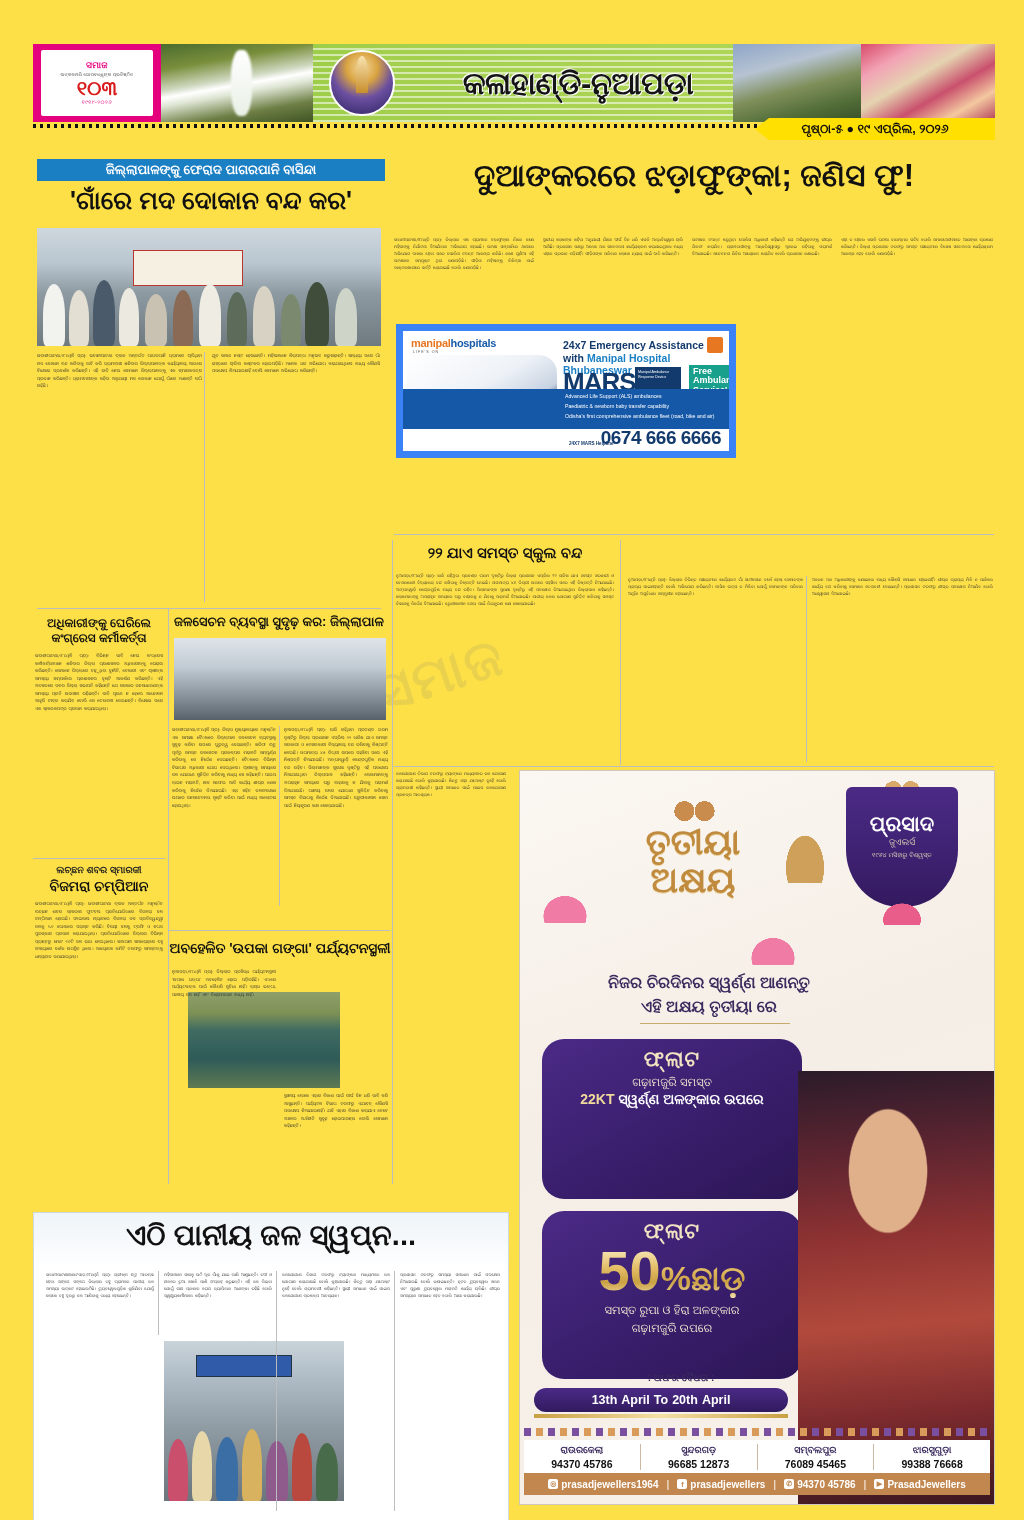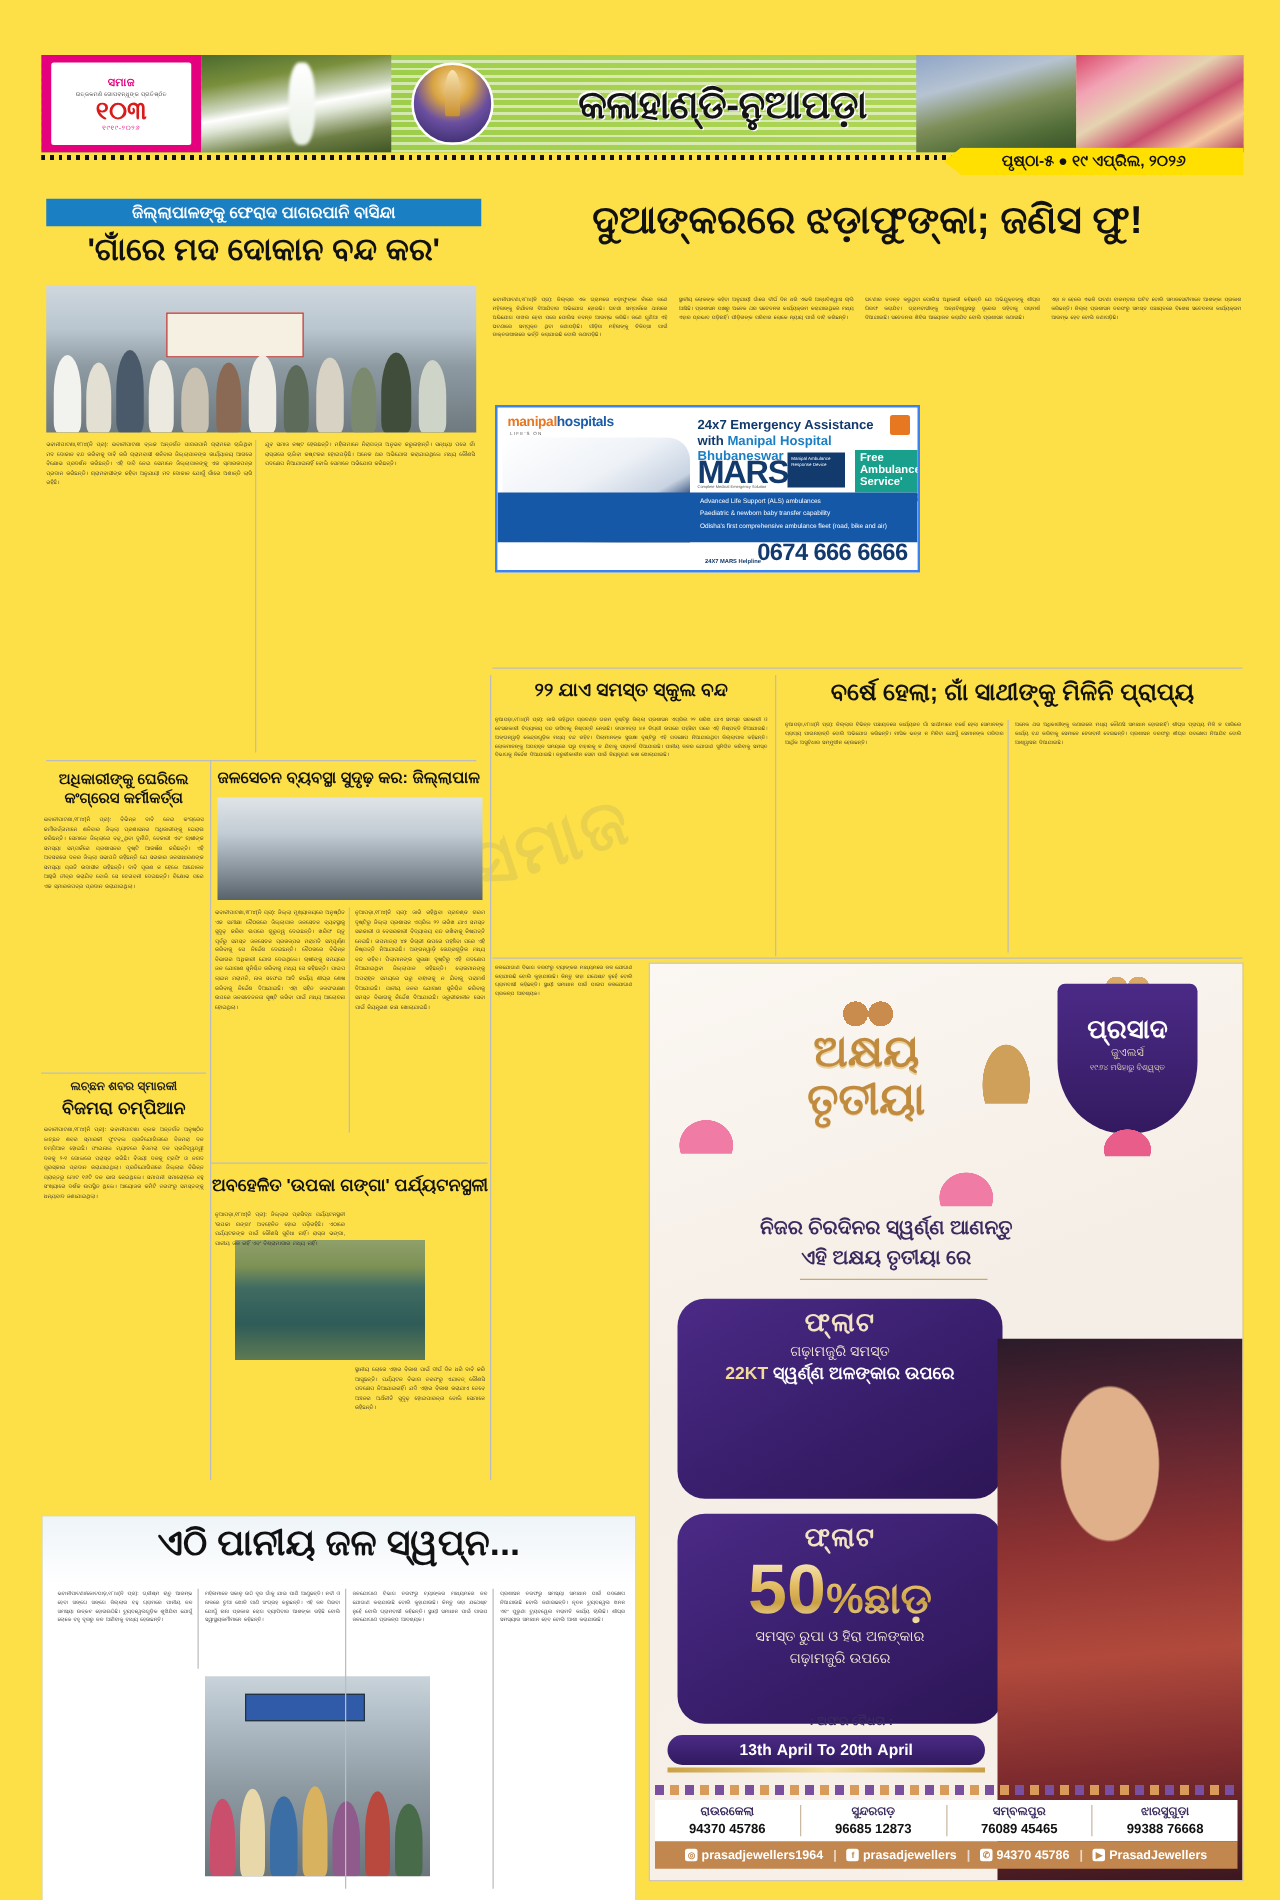--- a/index.html
+++ b/index.html
@@ -115,21 +115,21 @@
   }
   .ph-pond{
     background: linear-gradient(180deg,#8fa06a 0%,#7d9155 22%,#3f6b62 40%,#2f5b58 70%,#5e7a52 100%);
   }
   .ph-market{
     background: linear-gradient(180deg,#c9d3da 0%,#adbac4 25%,#8f9ba3 55%,#6b757c 100%);
   }
 
   
   .manipal{
-    position:absolute; background:#fff; border:2px solid #3b82f6; overflow:hidden;
+    position:absolute; background:#fff; border:7px solid #3b82f6; overflow:hidden;
   }
   .mp-logo{ position:absolute; left:8px; top:6px; font-size:11px; font-weight:bold; color:#1a5ca8; letter-spacing:-.3px;}
   .mp-logo span{ color:#e87722; }
   .mp-lifeson{ position:absolute; left:10px; top:19px; font-size:3.6px; color:#555; letter-spacing:1px;}
   .mp-ambu{
     position:absolute; left:4px; top:24px; width:150px; height:98px;
     background: linear-gradient(150deg,#ffffff 0%,#eef2f7 40%,#c8d3e2 62%,#1b3a6b 74%,#16335f 100%);
     border-radius:6px 18px 6px 6px;
   }
   .mp-ambu::after{
@@ -371,34 +371,33 @@
   <div class="odia-body" style="position:absolute;left:284px;top:1092px;width:104px;height:88px;">ସ୍ଥାନୀୟ ଲୋକେ ଏହାର ବିକାଶ ପାଇଁ ଦୀର୍ଘ ଦିନ ଧରି ଦାବି କରି ଆସୁଛନ୍ତି। ପର୍ଯ୍ୟଟନ ବିଭାଗ ତରଫରୁ ଏଯାବତ୍ କୌଣସି ପଦକ୍ଷେପ ନିଆଯାଇନାହିଁ। ଯଦି ଏହାର ବିକାଶ କରାଯାଏ ତେବେ ଅଞ୍ଚଳର ଅର୍ଥନୀତି ସୁଦୃଢ଼ ହୋଇପାରନ୍ତା ବୋଲି ସେମାନେ କହିଛନ୍ତି।</div>
 
   <div class="col-rule" style="left:392px;top:540px;height:644px;"></div>
 
   <div class="hl-mid" style="position:absolute;left:394px;top:544px;width:222px;font-size:15px;">୨୨ ଯାଏ ସମସ୍ତ ସ୍କୁଲ ବନ୍ଦ</div>
   <div class="odia-body dense" style="position:absolute;left:396px;top:572px;width:218px;height:190px;">ନୁଆପଡ଼ା,୧୮ା୪(ନି ପ୍ର): ଜାରି ରହିଥିବା ପ୍ରଚଣ୍ଡ ଗରମ ଦୃଷ୍ଟିରୁ ଜିଲ୍ଲା ପ୍ରଶାସନ ଏପ୍ରିଲ ୨୨ ତାରିଖ ଯାଏ ସମସ୍ତ ସରକାରୀ ଓ ବେସରକାରୀ ବିଦ୍ୟାଳୟ ବନ୍ଦ ରଖିବାକୁ ନିଷ୍ପତ୍ତି ନେଇଛି। ତାପମାତ୍ରା ୪୫ ଡିଗ୍ରୀ ଉପରେ ପହଞ୍ଚିବା ପରେ ଏହି ନିଷ୍ପତ୍ତି ନିଆଯାଇଛି। ଅଙ୍ଗନୱାଡ଼ି କେନ୍ଦ୍ରଗୁଡ଼ିକ ମଧ୍ୟ ବନ୍ଦ ରହିବ। ପିଲାମାନଙ୍କ ସୁରକ୍ଷା ଦୃଷ୍ଟିରୁ ଏହି ପଦକ୍ଷେପ ନିଆଯାଇଥିବା ଜିଲ୍ଲାପାଳ କହିଛନ୍ତି। ଲୋକମାନଙ୍କୁ ଅପରାହ୍ନ ସମୟରେ ଘରୁ ବାହାରକୁ ନ ଯିବାକୁ ପରାମର୍ଶ ଦିଆଯାଇଛି। ପାନୀୟ ଜଳର ଯୋଗାଣ ସୁନିଶ୍ଚିତ କରିବାକୁ ସମସ୍ତ ବିଭାଗକୁ ନିର୍ଦ୍ଦେଶ ଦିଆଯାଇଛି। ଜରୁରୀକାଳୀନ ସେବା ପାଇଁ ନିୟନ୍ତ୍ରଣ କକ୍ଷ ଖୋଲାଯାଇଛି।</div>
   <div class="odia-body dense" style="position:absolute;left:396px;top:770px;width:110px;height:410px;">ଜଳଯୋଗାଣ ବିଭାଗ ତରଫରୁ ଟ୍ୟାଙ୍କର ମାଧ୍ୟମରେ ଜଳ ଯୋଗାଣ କରାଯାଉଛି ବୋଲି କୁହାଯାଉଛି। କିନ୍ତୁ ତାହା ଯଥେଷ୍ଟ ନୁହେଁ ବୋଲି ଗ୍ରାମବାସୀ କହିଛନ୍ତି। ସ୍ଥାୟୀ ସମାଧାନ ପାଇଁ ପାଇପ ଜଳଯୋଗାଣ ପ୍ରକଳ୍ପ ଆବଶ୍ୟକ।</div>
 
   <div class="col-rule" style="left:620px;top:540px;height:225px;"></div>
 
-  <div class="hl-mid" style="position:absolute;left:626px;top:544px;width:368px;font-size:19px;">ବର୍ଷେ ହେଲା; ଗାଁ ସାଥୀଙ୍କୁ ମିଳିନି ପ୍ରାପ୍ୟ</div>
   <div class="odia-body dense" style="position:absolute;left:628px;top:576px;width:175px;height:186px;">ନୁଆପଡ଼ା,୧୮ା୪(ନି ପ୍ର): ଜିଲ୍ଲାର ବିଭିନ୍ନ ପଞ୍ଚାୟତରେ କାର୍ଯ୍ୟରତ ଗାଁ ସାଥୀମାନେ ବର୍ଷେ ହେଲା ସେମାନଙ୍କ ପ୍ରାପ୍ୟ ପାଇନାହାନ୍ତି ବୋଲି ଅଭିଯୋଗ କରିଛନ୍ତି। ମାସିକ ଭତ୍ତା ନ ମିଳିବା ଯୋଗୁଁ ସେମାନଙ୍କ ପରିବାର ଆର୍ଥିକ ଅସୁବିଧାର ସମ୍ମୁଖୀନ ହେଉଛନ୍ତି।</div>
   <div class="odia-body dense" style="position:absolute;left:812px;top:576px;width:181px;height:186px;">ଅନେକ ଥର ଅଧିକାରୀଙ୍କୁ ଜଣାଇଲେ ମଧ୍ୟ କୌଣସି ସମାଧାନ ହୋଇନାହିଁ। ଶୀଘ୍ର ପ୍ରାପ୍ୟ ମିଳି ନ ପାରିଲେ କାର୍ଯ୍ୟ ବନ୍ଦ କରିବାକୁ ସେମାନେ ଚେତାବନୀ ଦେଇଛନ୍ତି। ପ୍ରଶାସନ ତରଫରୁ ଶୀଘ୍ର ପଦକ୍ଷେପ ନିଆଯିବ ବୋଲି ଆଶ୍ୱାସନା ଦିଆଯାଇଛି।</div>
   <div class="col-rule" style="left:806px;top:576px;height:186px;"></div>
   <div class="hrule" style="left:394px;top:766px;width:600px;"></div>
 
   <div class="jewel">
     <div class="jw-bells2"></div>
     <div class="jw-kalash"></div>
     <div class="jw-lotusL" style="left:16px;top:118px;"></div>
     <div class="jw-lotusL" style="left:224px;top:160px;"></div>
     <div class="jw-akshay">
+      <div>ତୃତୀୟା</div>
       <div>ଅକ୍ଷୟ</div>
-      <div>ତୃତୀୟା</div>
     </div>
 
     <div class="jw-bells"></div>
     <div class="jw-shield">
       <div class="br">ପ୍ରସାଦ</div>
       <div class="br2">ଜୁଏଲର୍ସ</div>
       <div class="br3">୧୯୬୪ ମସିହାରୁ ବିଶ୍ୱସ୍ତ</div>
     </div>
     <div class="jw-lotus-s"></div>
 

